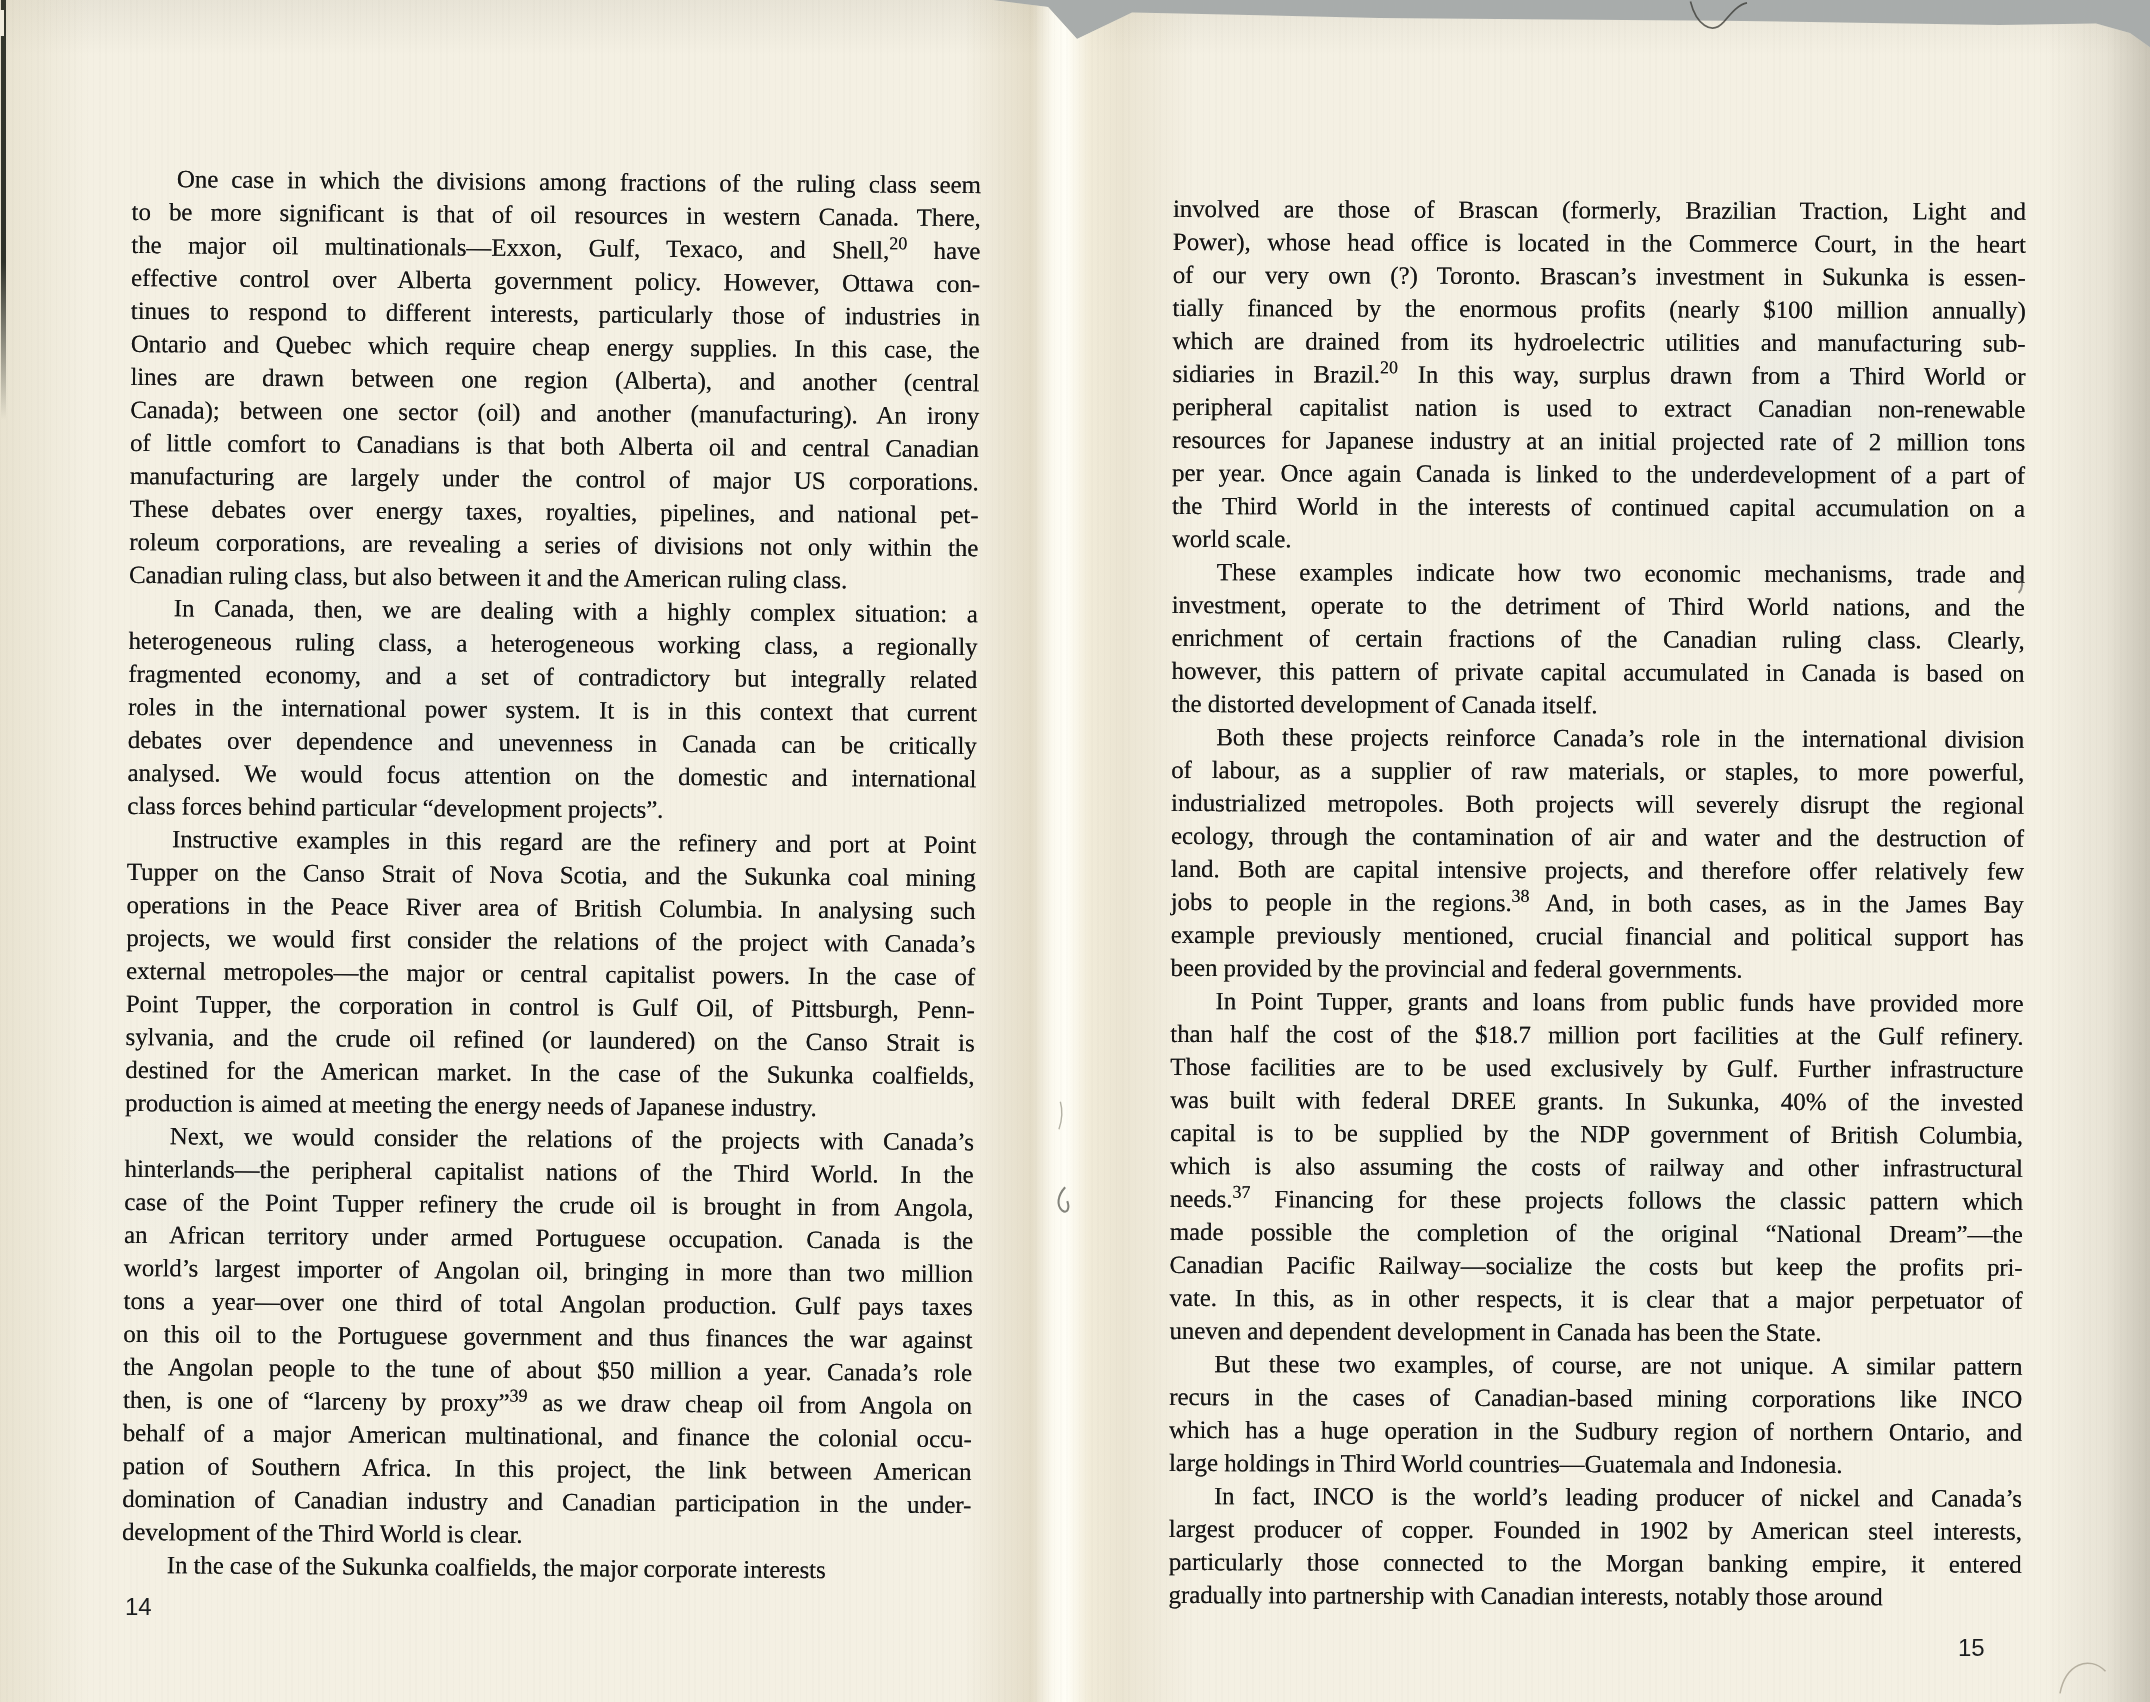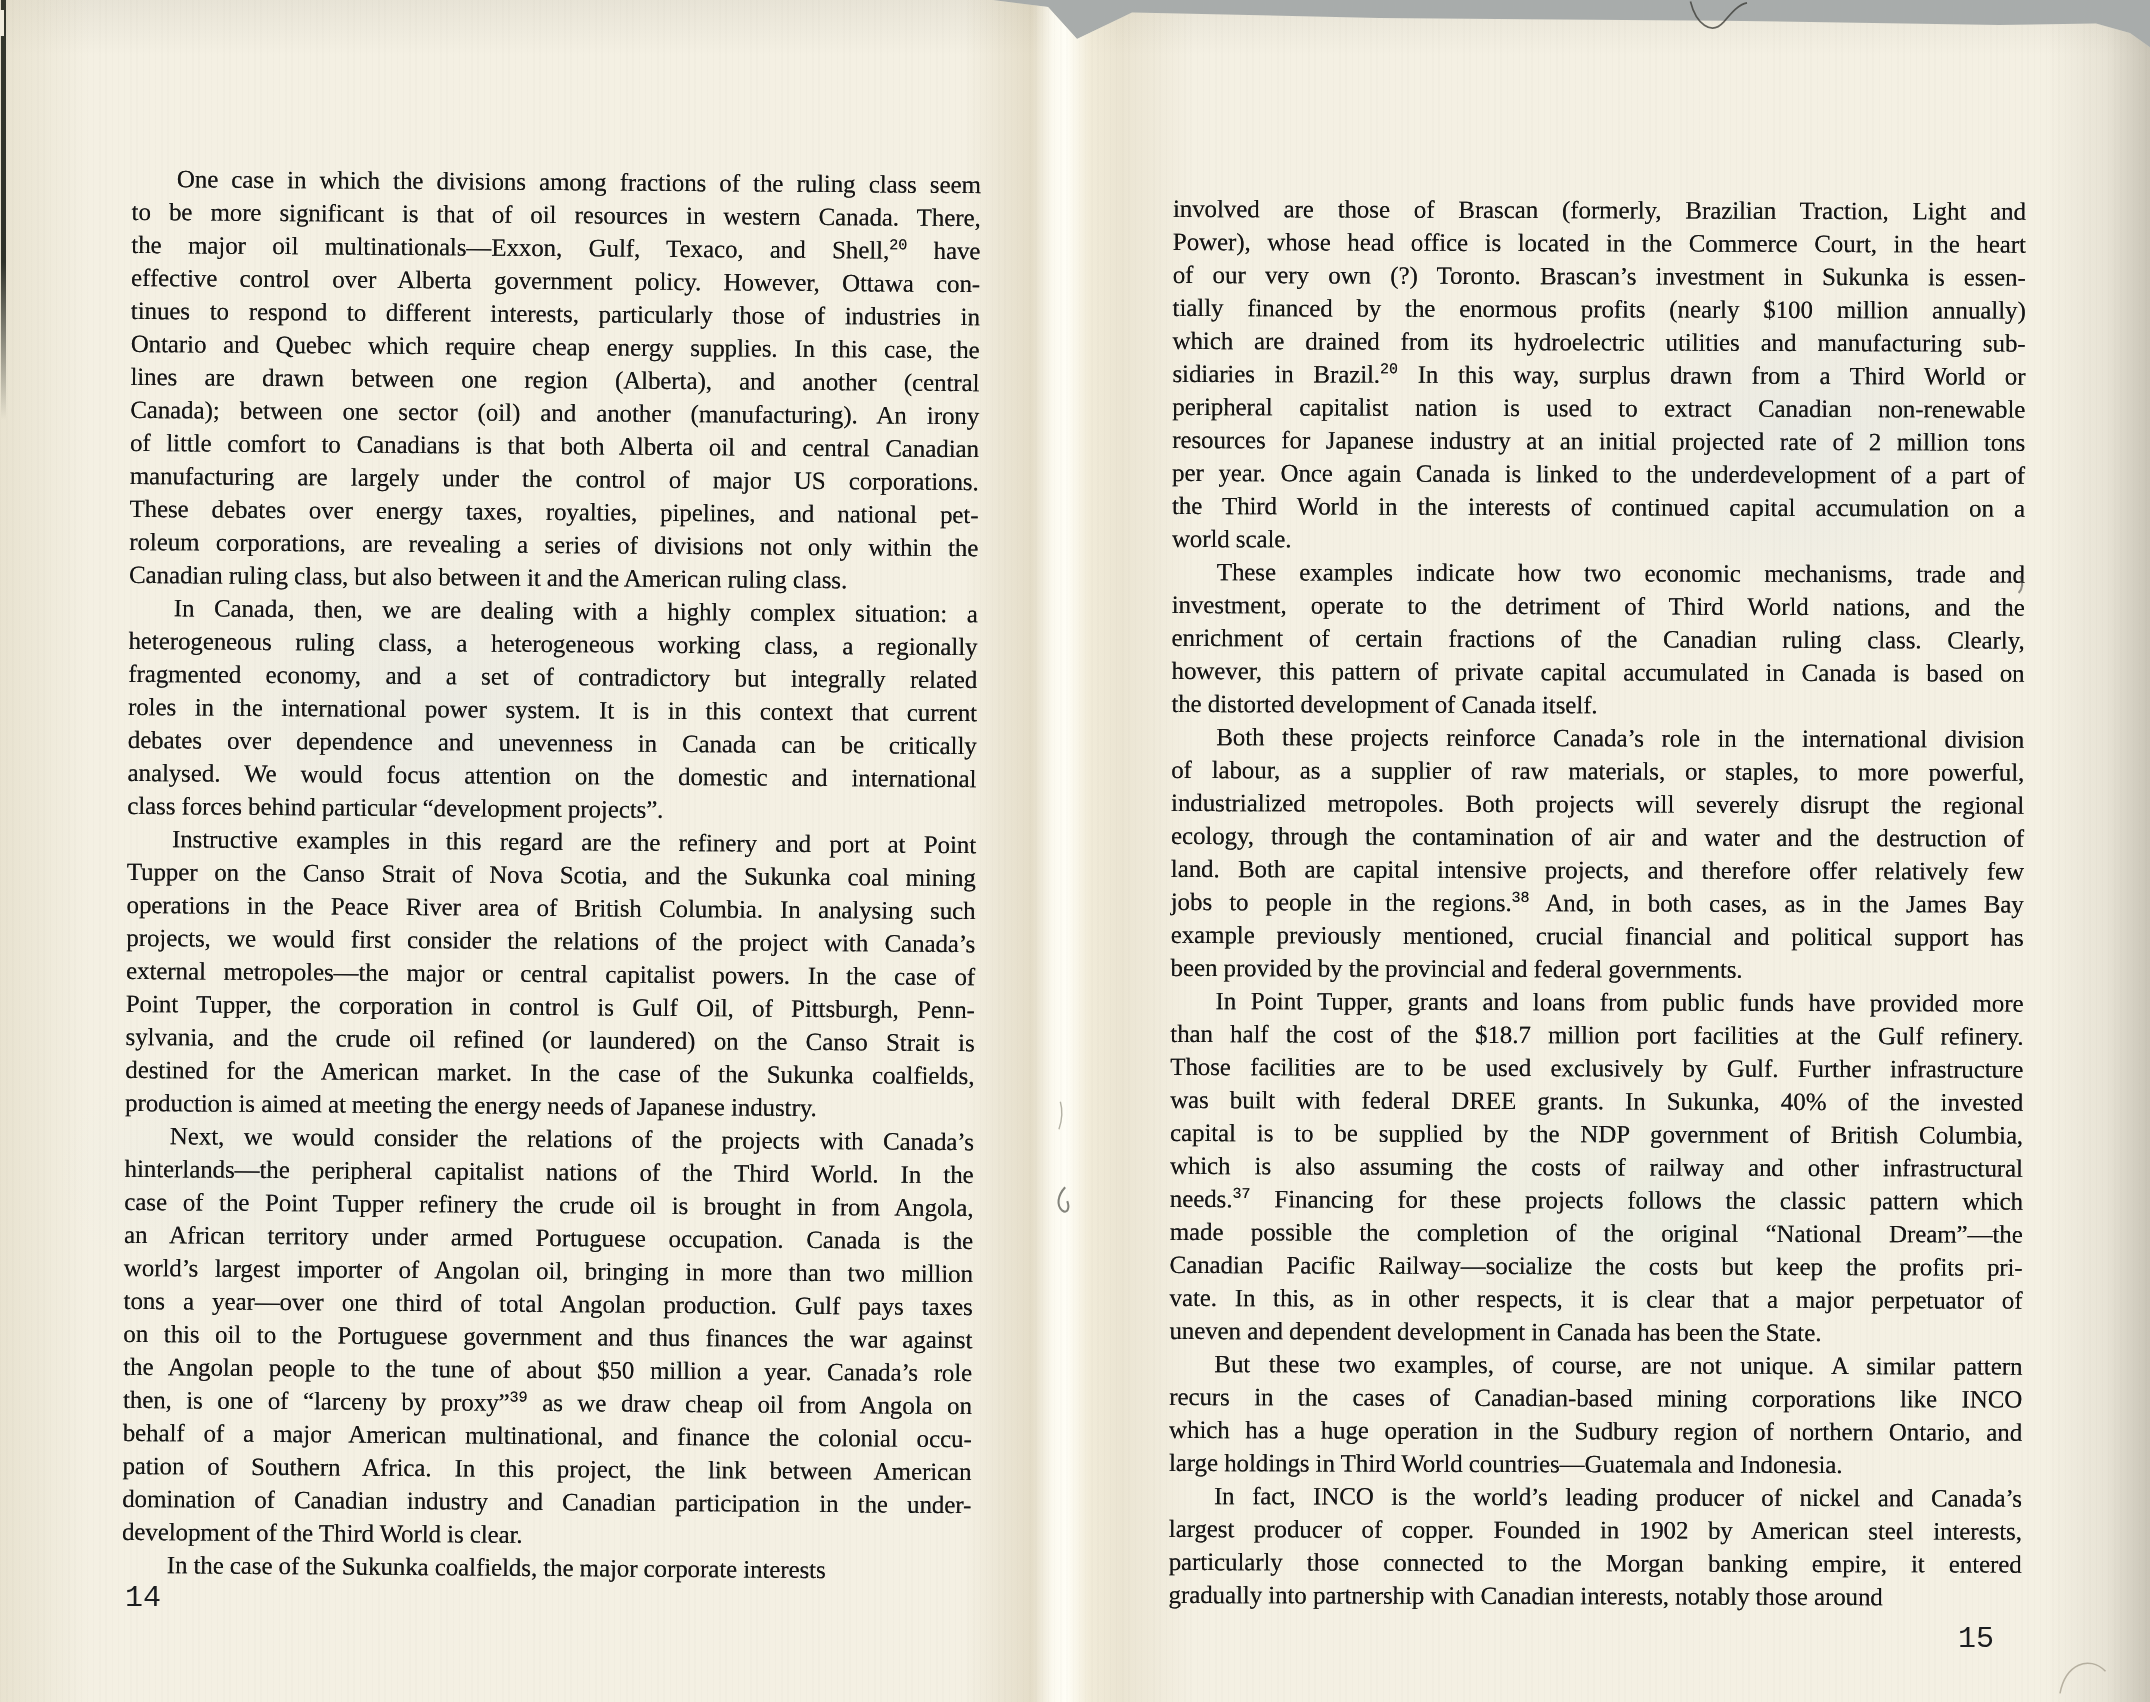--- a/index.html
+++ b/index.html
@@ -85,32 +85,32 @@
     text-align: justify;
     text-align-last: justify;
   }
   .line.para-end {
     text-align-last: left;
   }
   .line.indent {
     text-indent: 45px;
   }
   sup {
-    font-size: 15px;
+    font-size: 18px;
     line-height: 0;
     vertical-align: super;
     letter-spacing: 0;
-    font-family: Liberation Mono, monospace;
   }
 
   .page-num {
     position: absolute;
-    font-family: Liberation Mono, monospace;
-    font-size: 30px;
+    font-family: Liberation Sans, sans-serif;
+    font-size: 24px;
     color: #1b1d1f;
+    margin-top: 12px;
   }
   .page-num.left  { left: 125px;  top: 1581px; }
   .page-num.right { left: 1958px; top: 1622px; text-align: center; }
 
   .artifacts {
     position: absolute;
     inset: 0;
     pointer-events: none;
   }
 </style>

